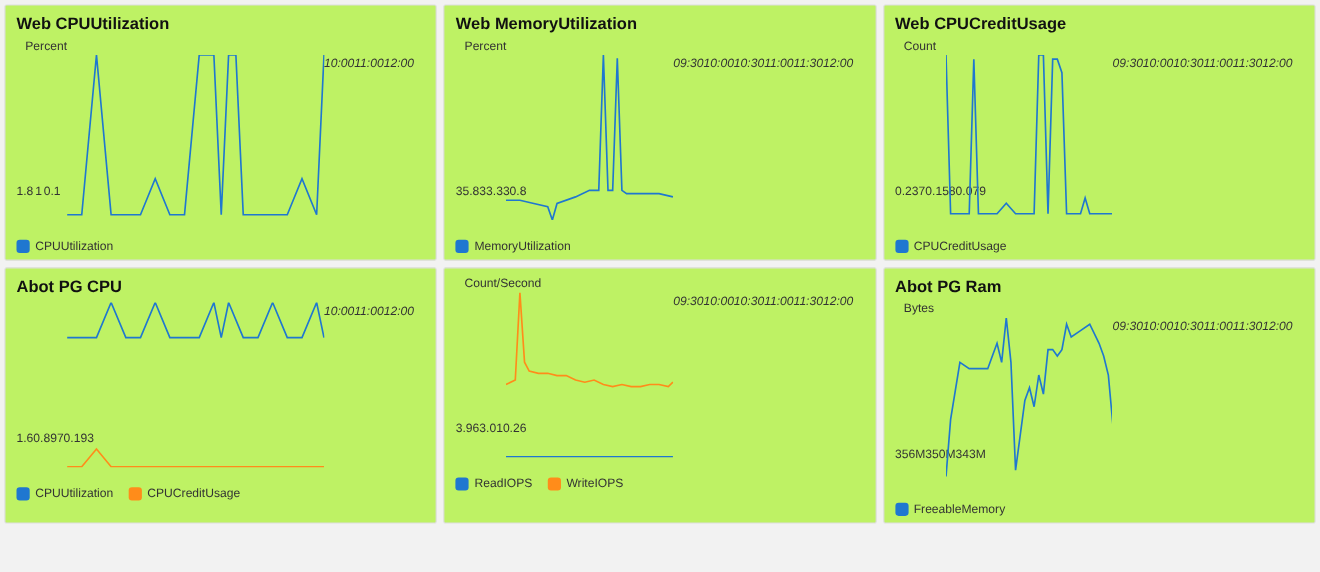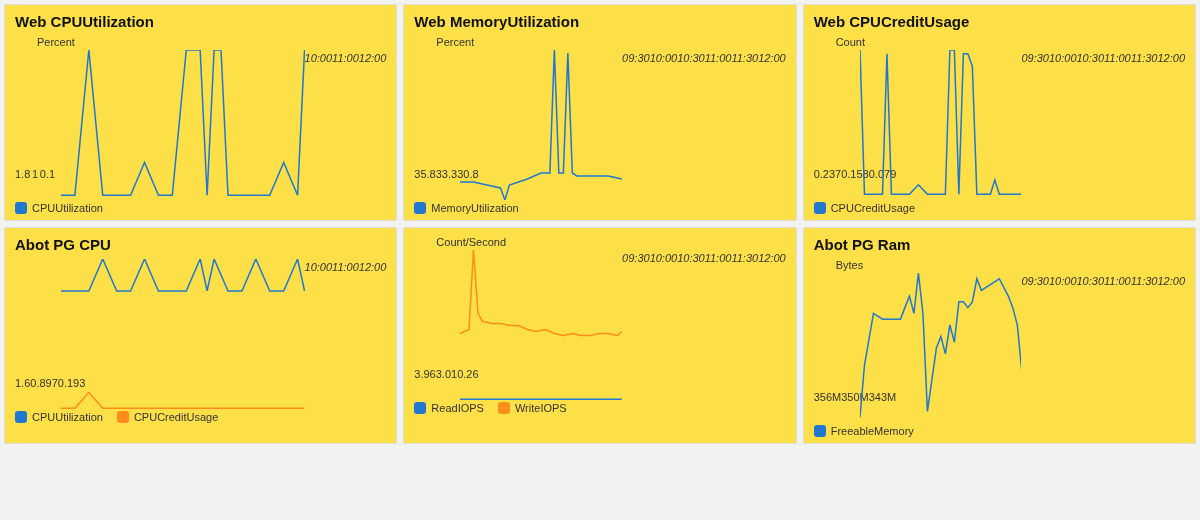--- a/index.html
+++ b/index.html
@@ -9,36 +9,36 @@
     padding: 4px;
     width: 1200px;
     color: #111;
   }
   .grid {
     display: grid;
     grid-template-columns: repeat(3, 1fr);
     gap: 6px;
   }
   .panel {
-    background: #fde047;
+    background: #bef264;
     border: 1px solid #ddd;
     border-radius: 2px;
-    padding: 8px 10px 6px 10px;
+    padding: 8px 20px 6px 10px;
   }
   .panel-title {
     font-size: 15px;
     font-weight: 700;
     margin-bottom: 6px;
     color: #111;
   }
   .unit-label {
     font-size: 11px;
     color: #333;
     margin-bottom: 2px;
-    margin-left: 22px;
+    margin-left: 8px;
   }
   .chart-area {
     position: relative;
     height: 150px;
     display: flex;
     align-items: stretch;
   }
   .y-axis {
     display: flex;
     flex-direction: row;
@@ -65,21 +65,21 @@
     justify-content: space-between;
     font-size: 11px;
     color: #333;
     padding: 2px 0 0 0;
     height: 18px;
   }
   .x-tick { flex: 0 0 auto; }
   .legend {
     display: flex;
     gap: 14px;
-    margin-top: 2px;
+    margin-top: 18px;
     align-items: center;
   }
   .legend-item {
     display: flex;
     align-items: center;
     gap: 5px;
     font-size: 11px;
     color: #333;
   }
   .swatch {

